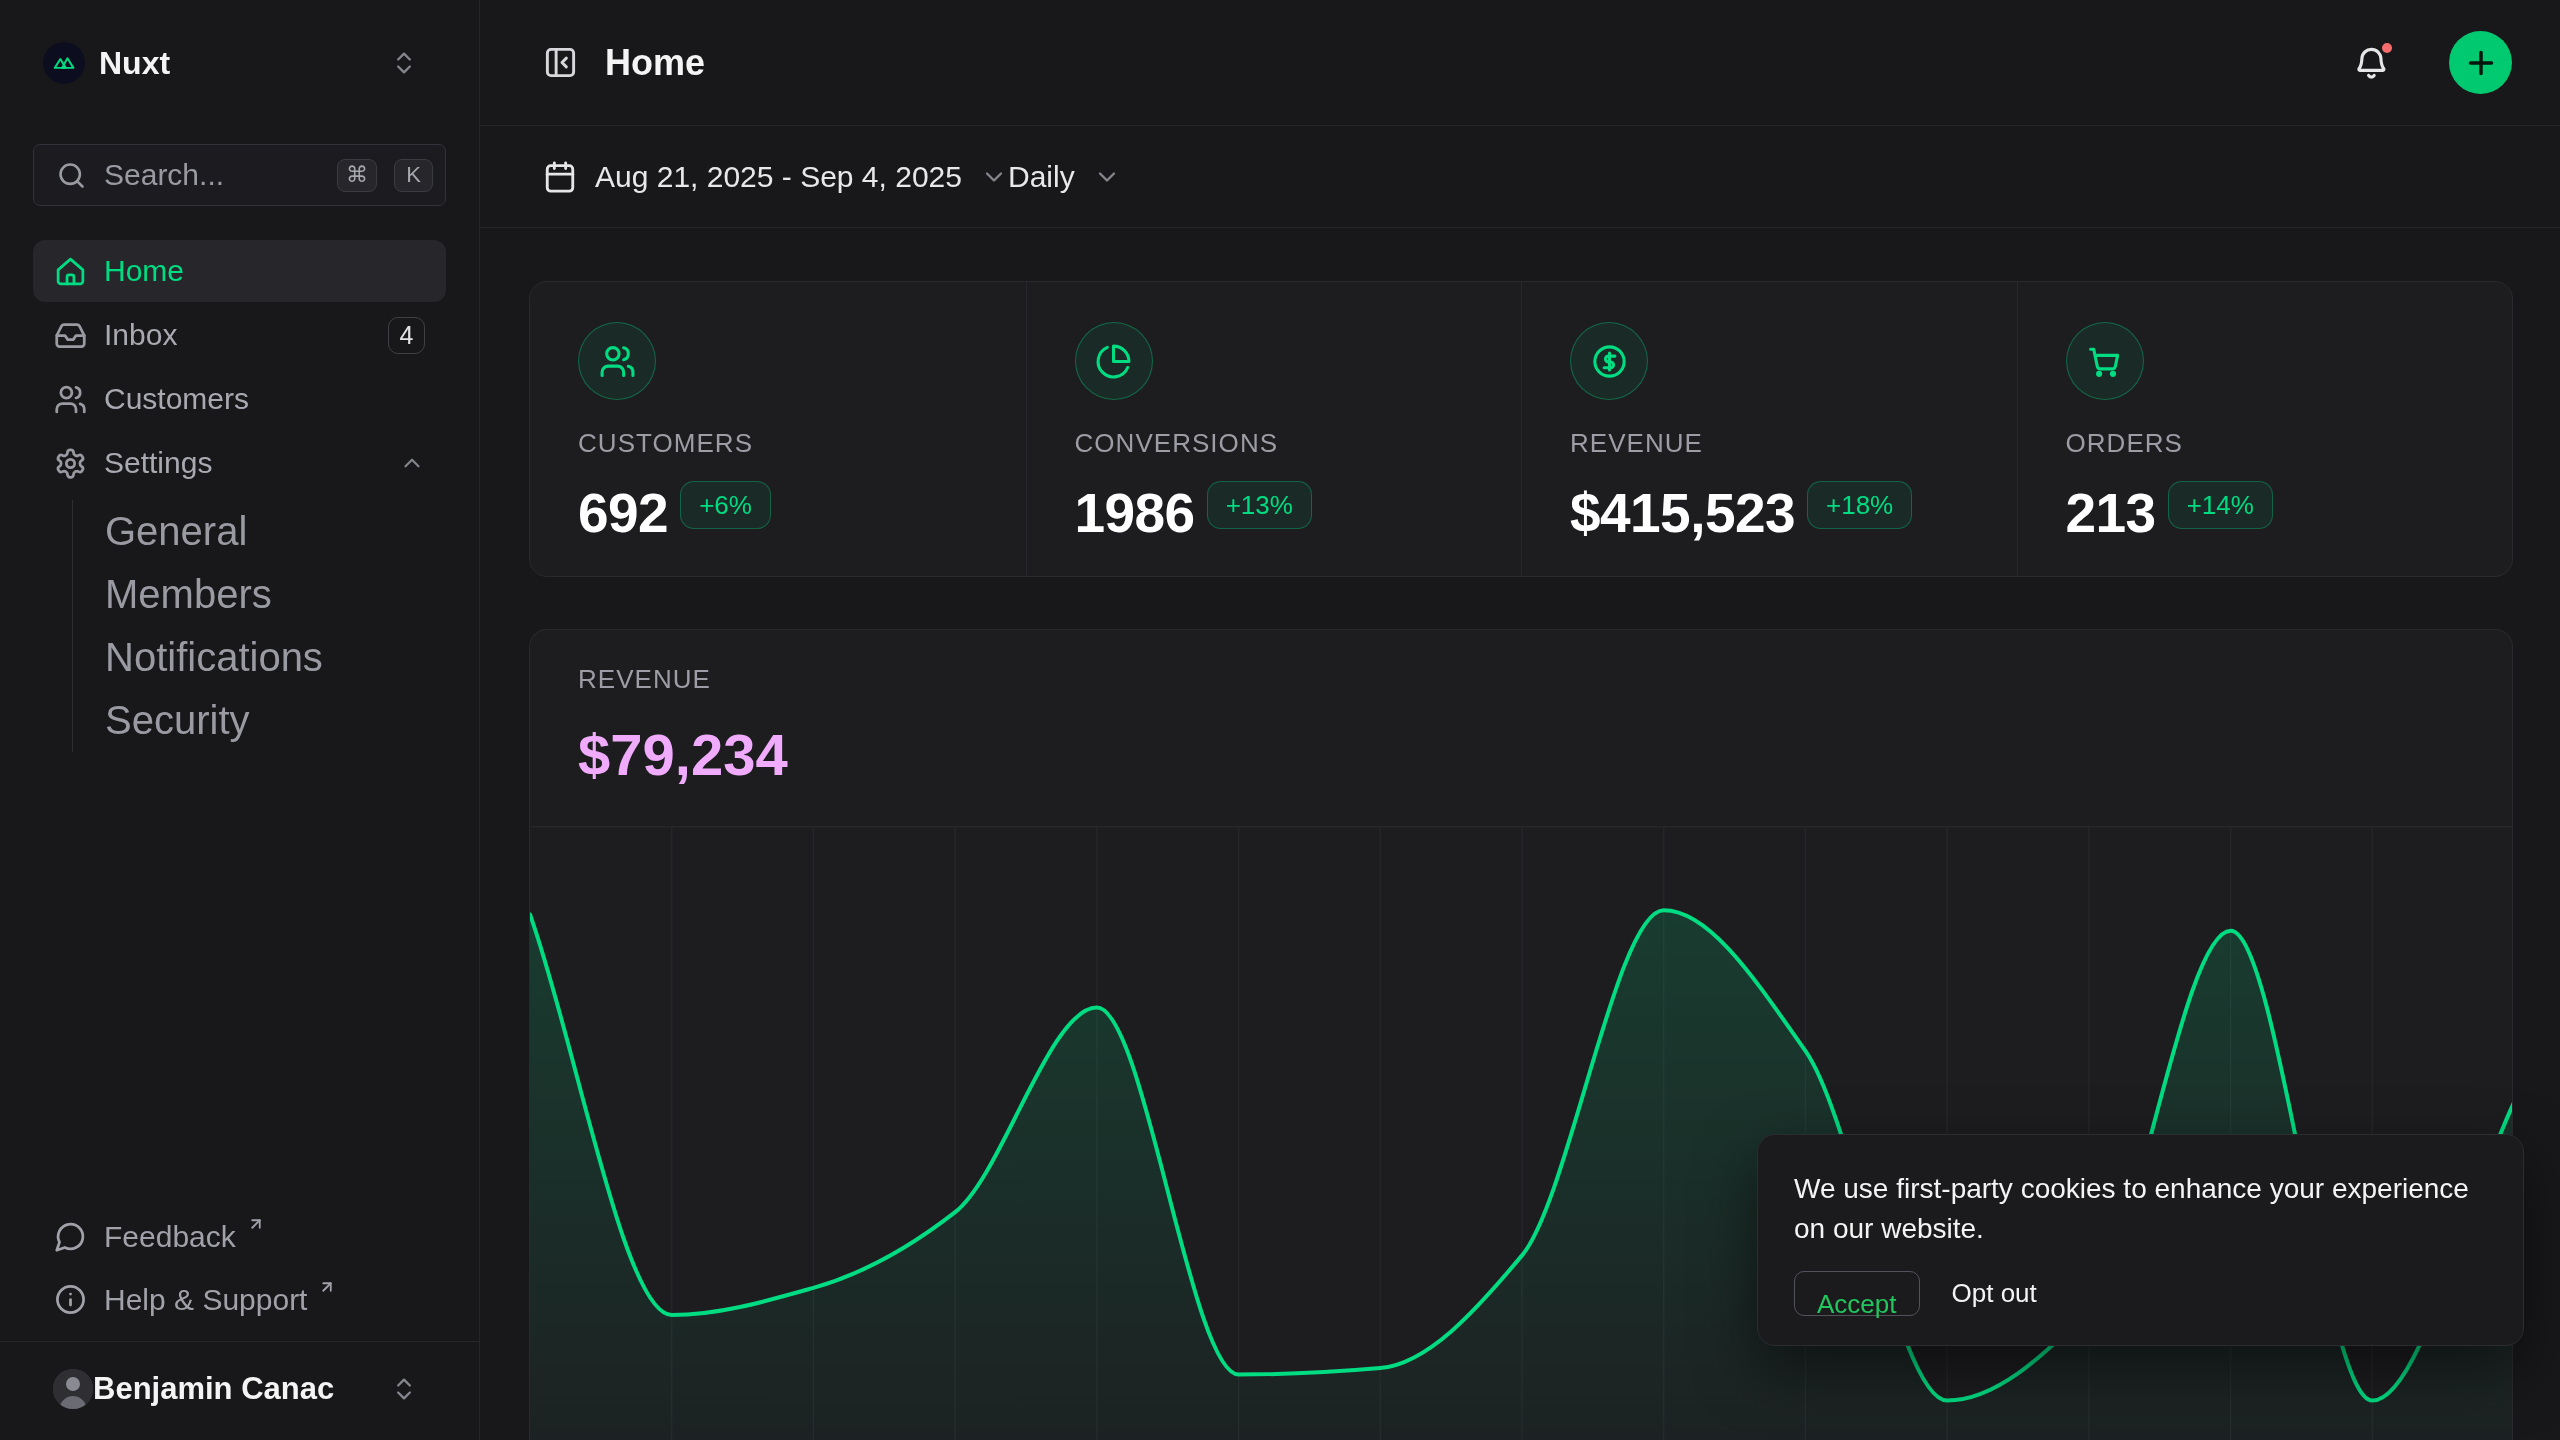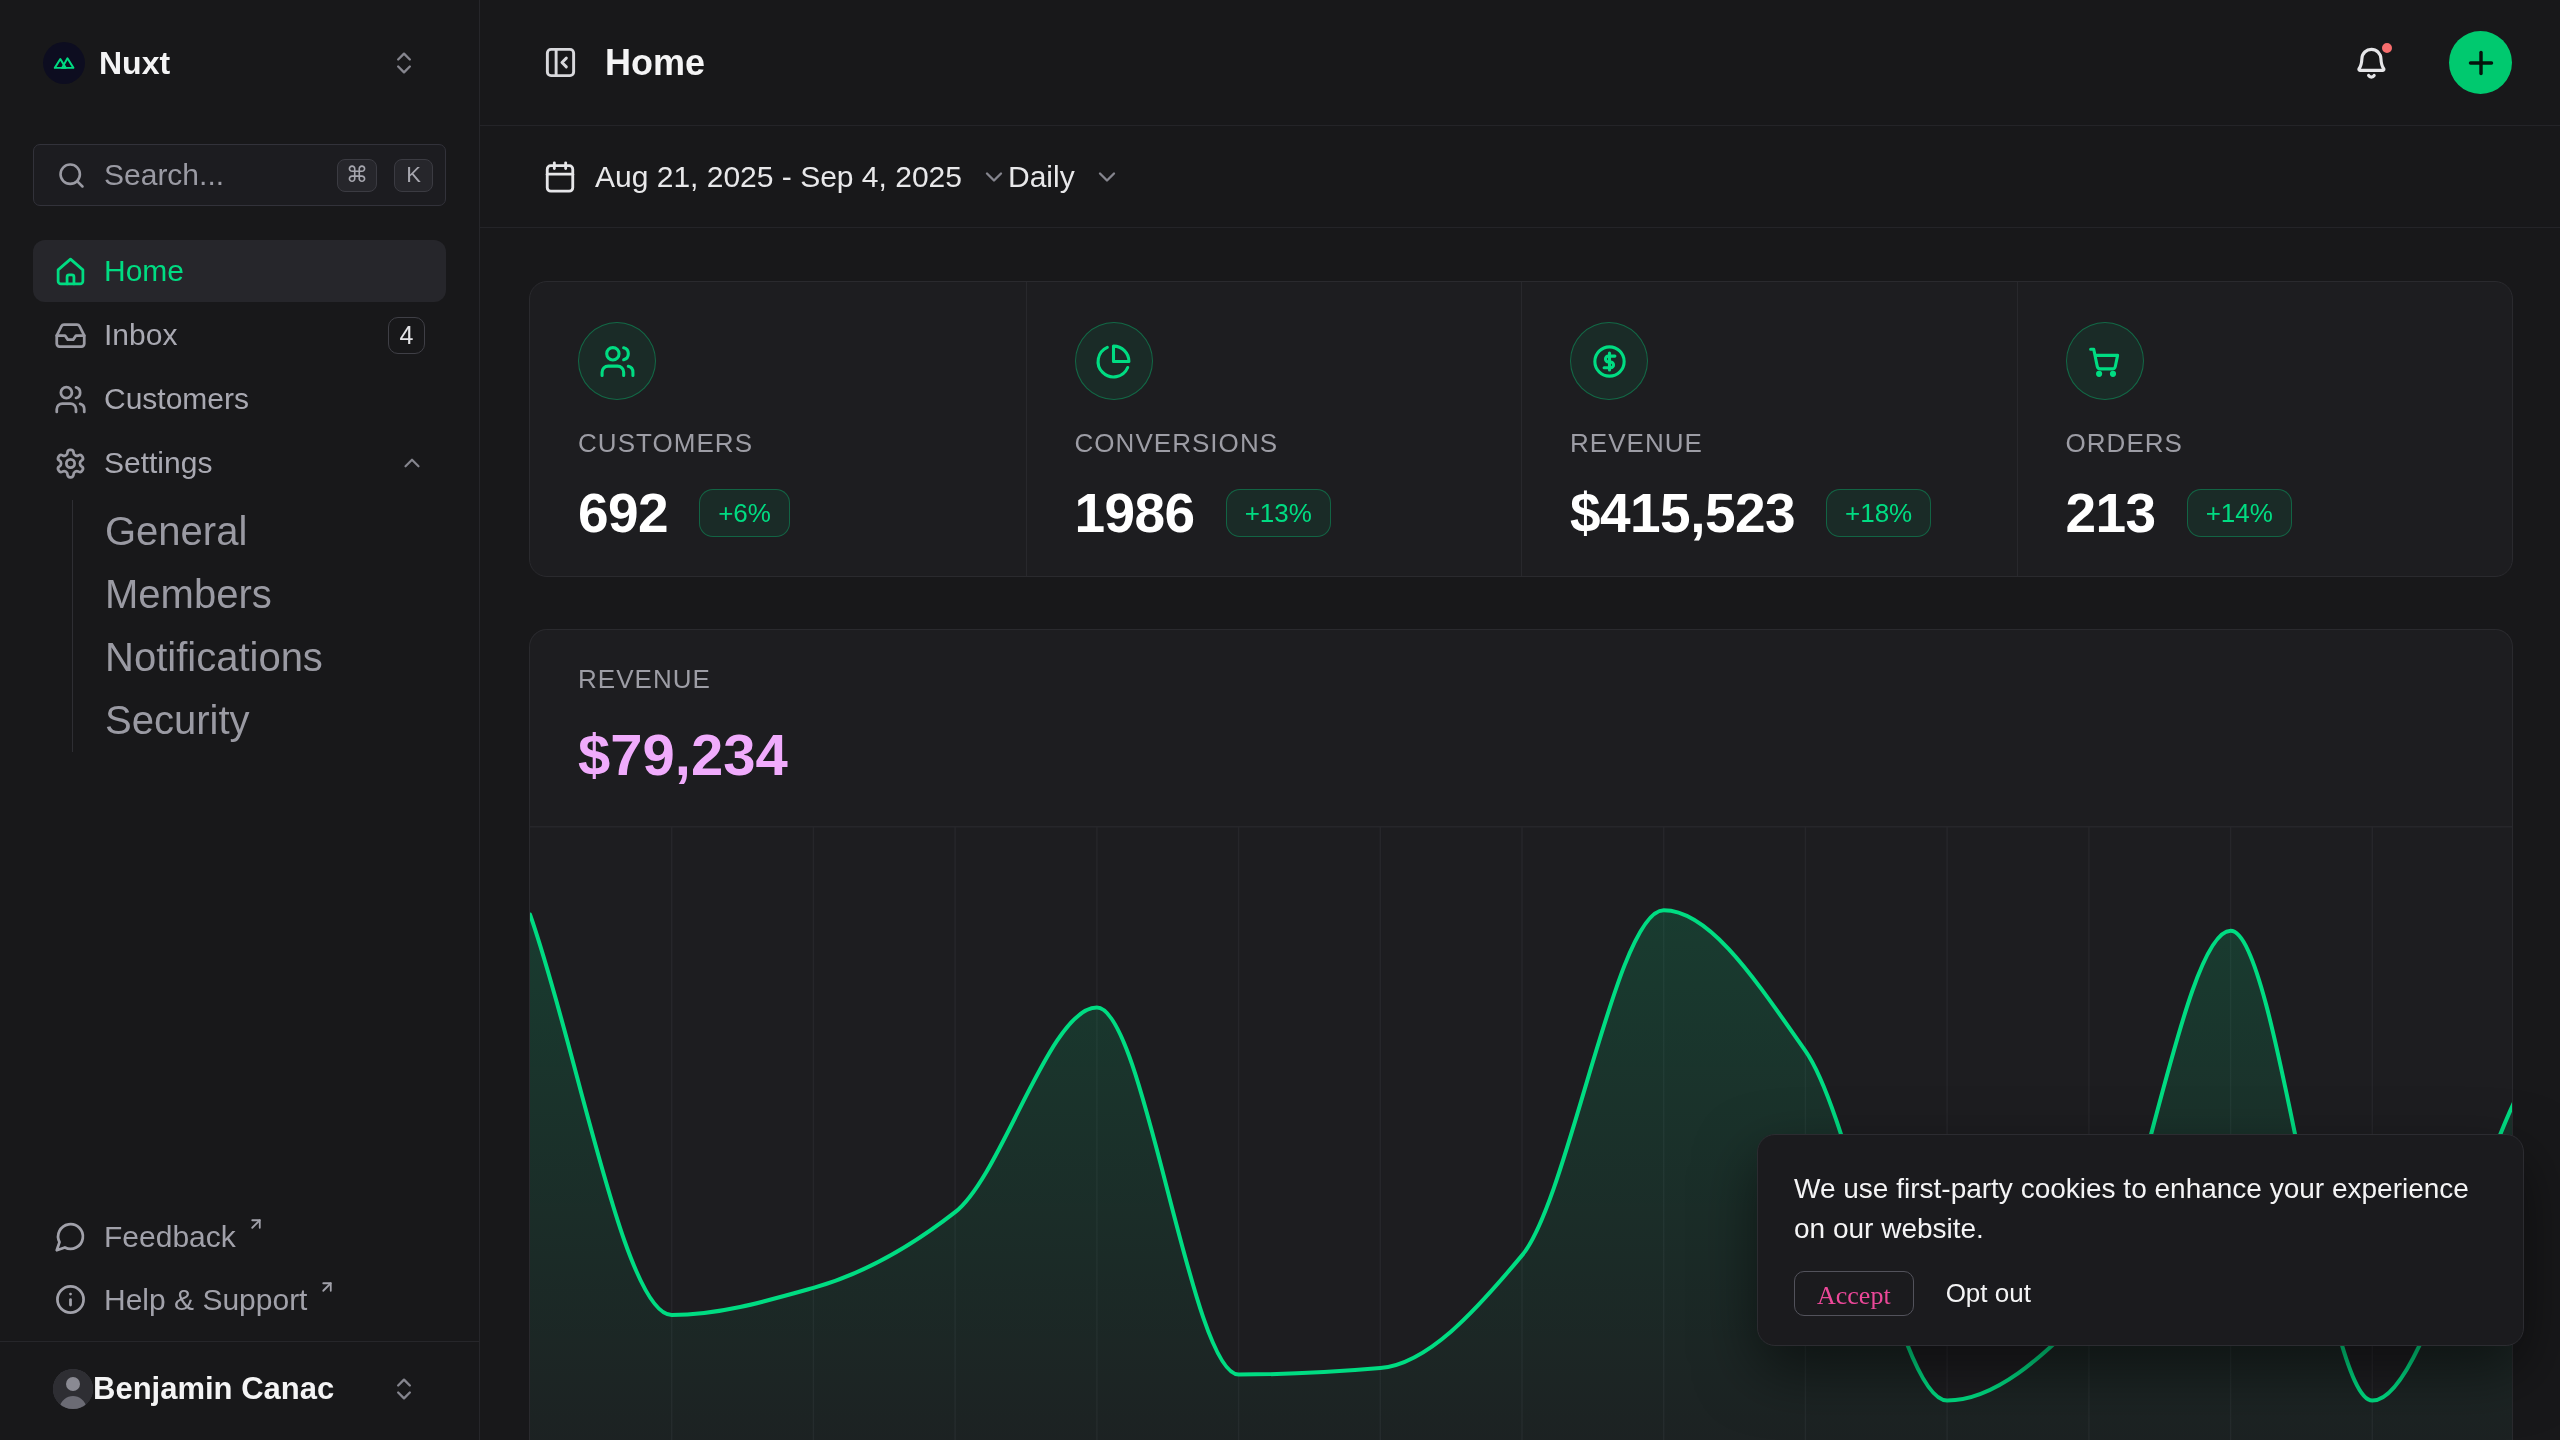--- a/index.html
+++ b/index.html
@@ -87,21 +87,21 @@
     display:grid; grid-template-columns:1fr 1fr 1fr 1fr; overflow:hidden;
   }
   .stat-cell { padding:40px 48px; cursor:pointer; }
   .stat-cell + .stat-cell { border-left:1px solid #28282c; }
   .stat-icon-circle {
     width:78px; height:78px; border-radius:50%; background:rgba(0,220,130,0.08);
     border:1px solid rgba(0,220,130,0.35); color:#00dc82;
     display:flex; align-items:center; justify-content:center;
   }
   .stat-label { margin-top:28px; font-size:26px; letter-spacing:0.04em; color:#9d9da5; font-weight:500; }
-  .stat-value-row { margin-top:22px; display:flex; align-items:center; gap:31px; }
+  .stat-value-row { margin-top:22px; display:flex; align-items:flex-start; gap:12px; }
   .stat-value { font-size:55px; font-weight:700; color:#ffffff; letter-spacing:-0.01em; }
   .delta-badge {
     height:48px; padding:0 18px; border-radius:14px; background:rgba(0,220,130,0.08);
     border:1px solid rgba(0,220,130,0.32); color:#00dc82; font-size:26px; font-weight:500;
     display:flex; align-items:center;
   }
 
   
   .revenue-card {
     margin-top:52px; height:811px; background:#1d1d20;
@@ -114,23 +114,23 @@
 
   
   .cookie-banner {
     position:fixed; left:1757px; top:1134px; width:767px; height:212px;
     background:#1b1b1e; border:1px solid #2c2c31; border-radius:18px;
     padding:34px 36px; box-shadow:0 24px 60px rgba(0,0,0,0.5); z-index:20;
   }
   .cookie-text { font-size:28px; line-height:40px; color:#f4f4f5; }
   .cookie-actions { margin-top:22px; display:flex; align-items:center; gap:32px; }
   .accept-btn {
-    height:45px; padding:9px 22px; background:transparent; border:1.5px solid #52525b;
-    border-radius:10px; color:#ec4899; font-size:26px; cursor:pointer;
-    font-family:Liberation Serif, serif;
+    height:45px; padding:17px 22px; background:transparent; border:1.5px solid #52525b;
+    border-radius:10px; color:#22c55e; font-size:26px; cursor:pointer;
+    font-family:Liberation Sans, sans-serif;
   }
   .optout-btn {
     background:none; border:none; color:#f4f4f5; font-size:26px; cursor:pointer;
     font-family:"Liberation Sans", sans-serif; padding:0;
   }
 </style>
 </head>
 <body>
 
 <aside class="sidebar">

